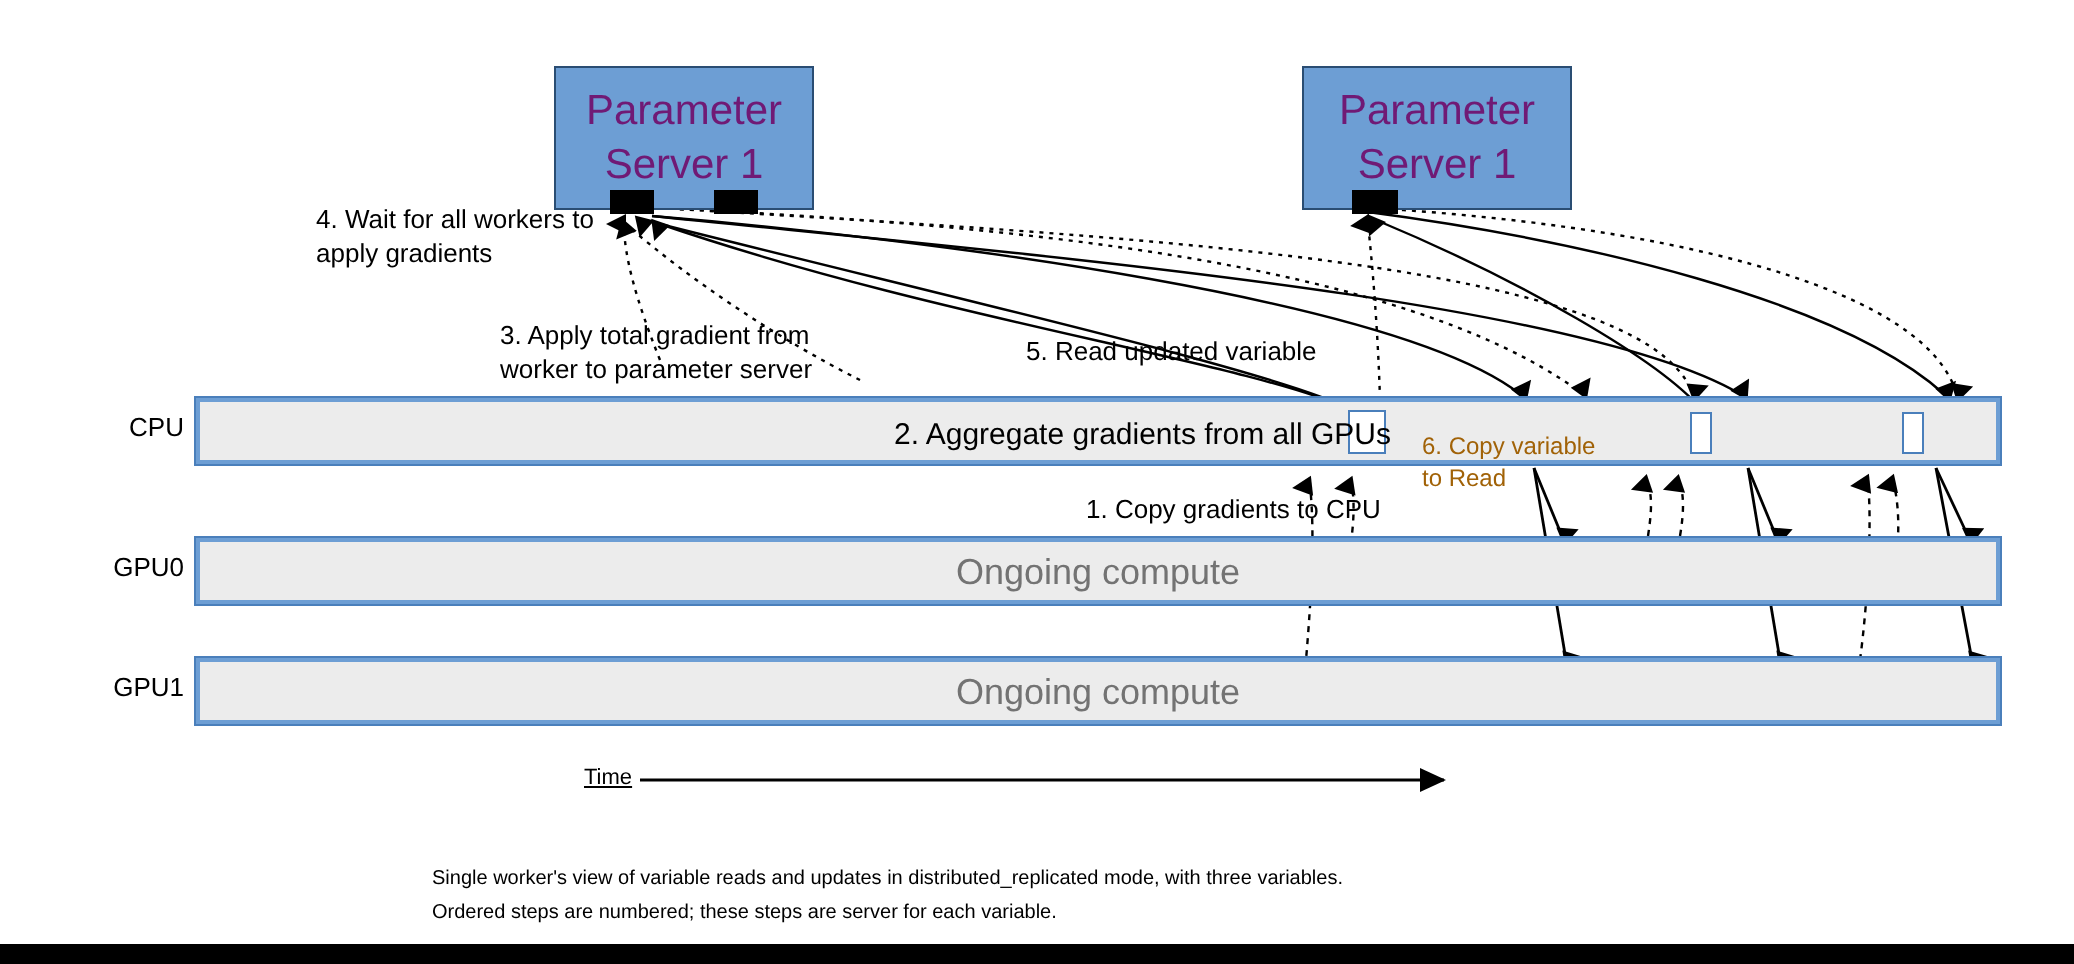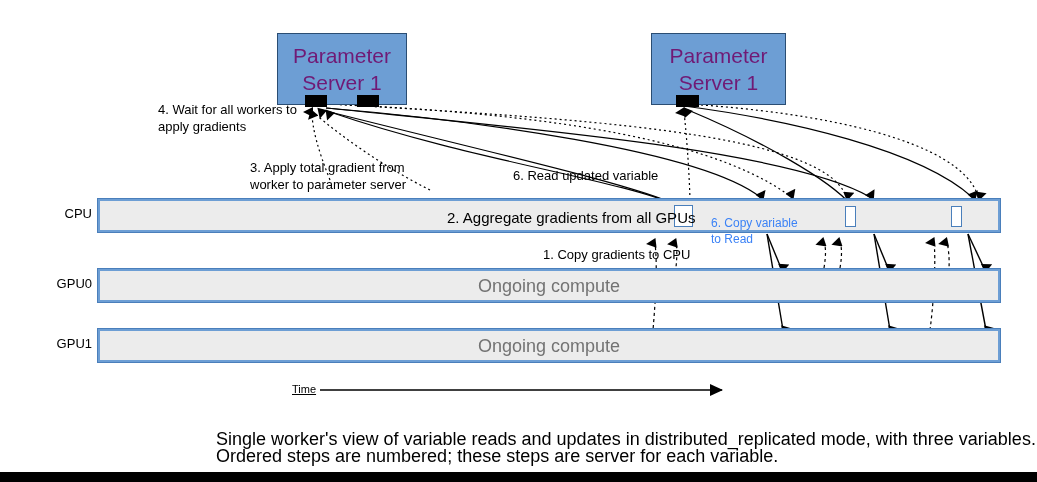--- a/index.html
+++ b/index.html
@@ -70,32 +70,32 @@
     position: absolute;
     font-size: 13px;
     line-height: 17px;
     color: #000000;
     white-space: nowrap;
   }
   .note-sm {
     position: absolute;
     font-size: 12px;
     line-height: 16px;
-    color: #3b82f6;
+    color: #a16207;
     white-space: nowrap;
   }
   .cpu-inline {
     position: absolute;
     font-size: 15px;
     color: #000000;
     white-space: nowrap;
   }
   .caption {
     position: absolute;
-    font-size: 18px;
+    font-size: 10px;
     line-height: 17px;
     color: #000000;
     white-space: nowrap;
   }
   .time-label {
     position: absolute;
     font-size: 11px;
     color: #000000;
     text-decoration: underline;
   }
@@ -207,21 +207,21 @@
   <div class="note" style="left:158px; top:101px;">
     <div>4. Wait for all workers to</div>
     <div>apply gradients</div>
   </div>
 
   <div class="note" style="left:250px; top:159px;">
     <div>3. Apply total gradient from</div>
     <div>worker to parameter server</div>
   </div>
 
-  <div class="note" style="left:513px; top:167px;">6. Read updated variable</div>
+  <div class="note" style="left:513px; top:167px;">5. Read updated variable</div>
 
   <div class="cpu-inline" style="left:447px; top:209px;">2. Aggregate gradients from all GPUs</div>
 
   <div class="note-sm" style="left:711px; top:215px;">
     <div>6. Copy variable</div>
     <div>to Read</div>
   </div>
 
   <div class="note" style="left:543px; top:246px;">1. Copy gradients to CPU</div>
 

